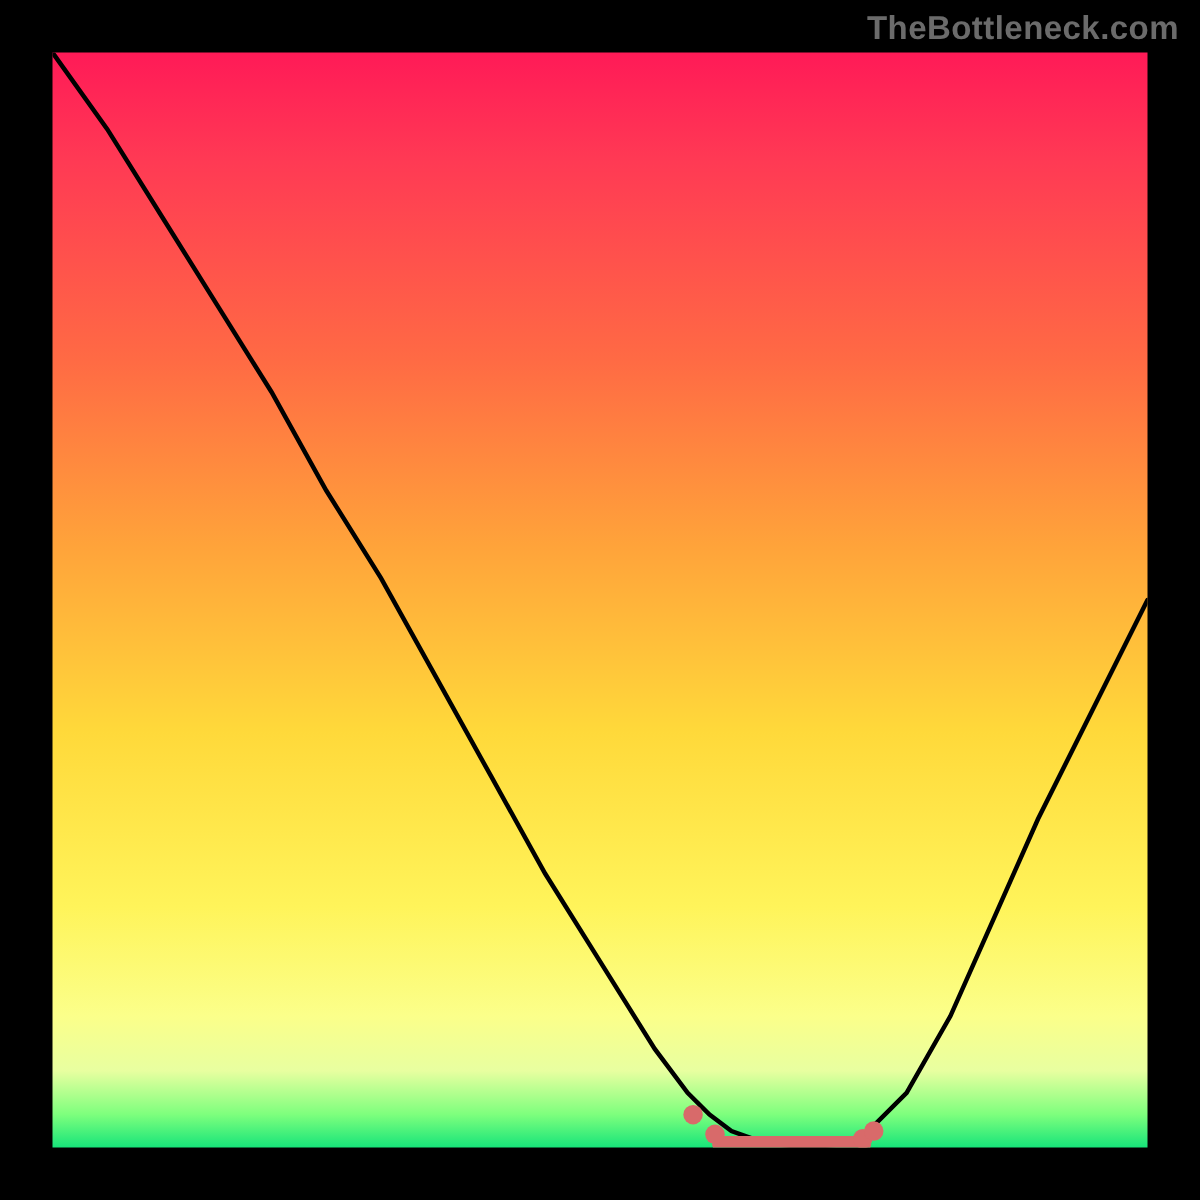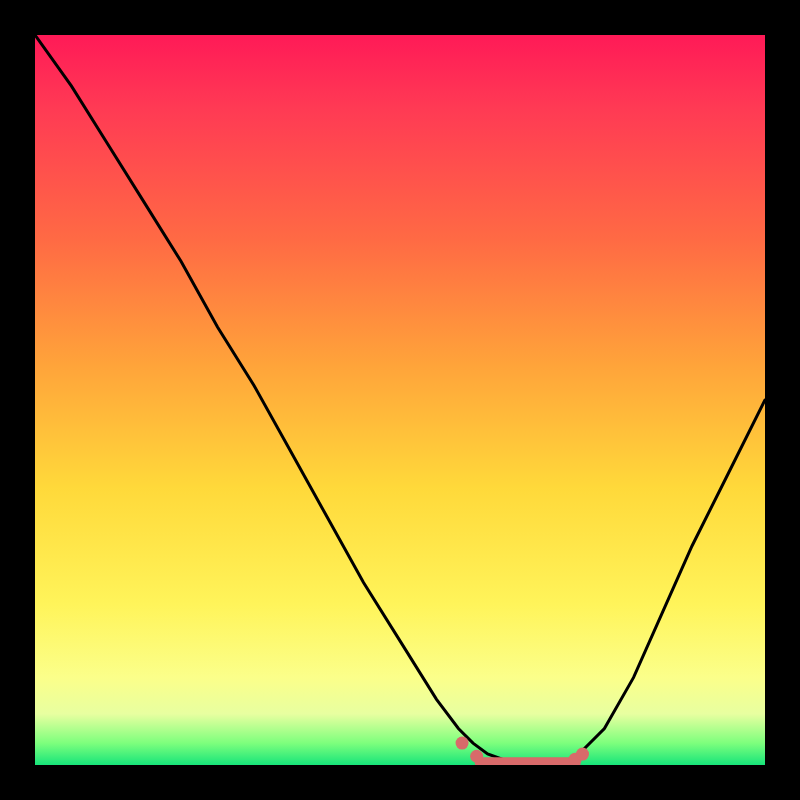--- a/index.html
+++ b/index.html
@@ -71,14 +71,15 @@
       <g id="dots">
           <circle cx="427.04999999999995" cy="708.1" r="6.5" fill="#d86a6a"></circle>
           <circle cx="441.65" cy="721.24" r="6.5" fill="#d86a6a"></circle>
           <circle cx="540.2" cy="724.16" r="6.5" fill="#d86a6a"></circle>
           <circle cx="547.5" cy="719.05" r="6.5" fill="#d86a6a"></circle>
         </g>
     </svg>
 
   </div>
 
+  <div class="watermark">TheBottleneck.com</div>
 
 </div>
 
 </body></html>

